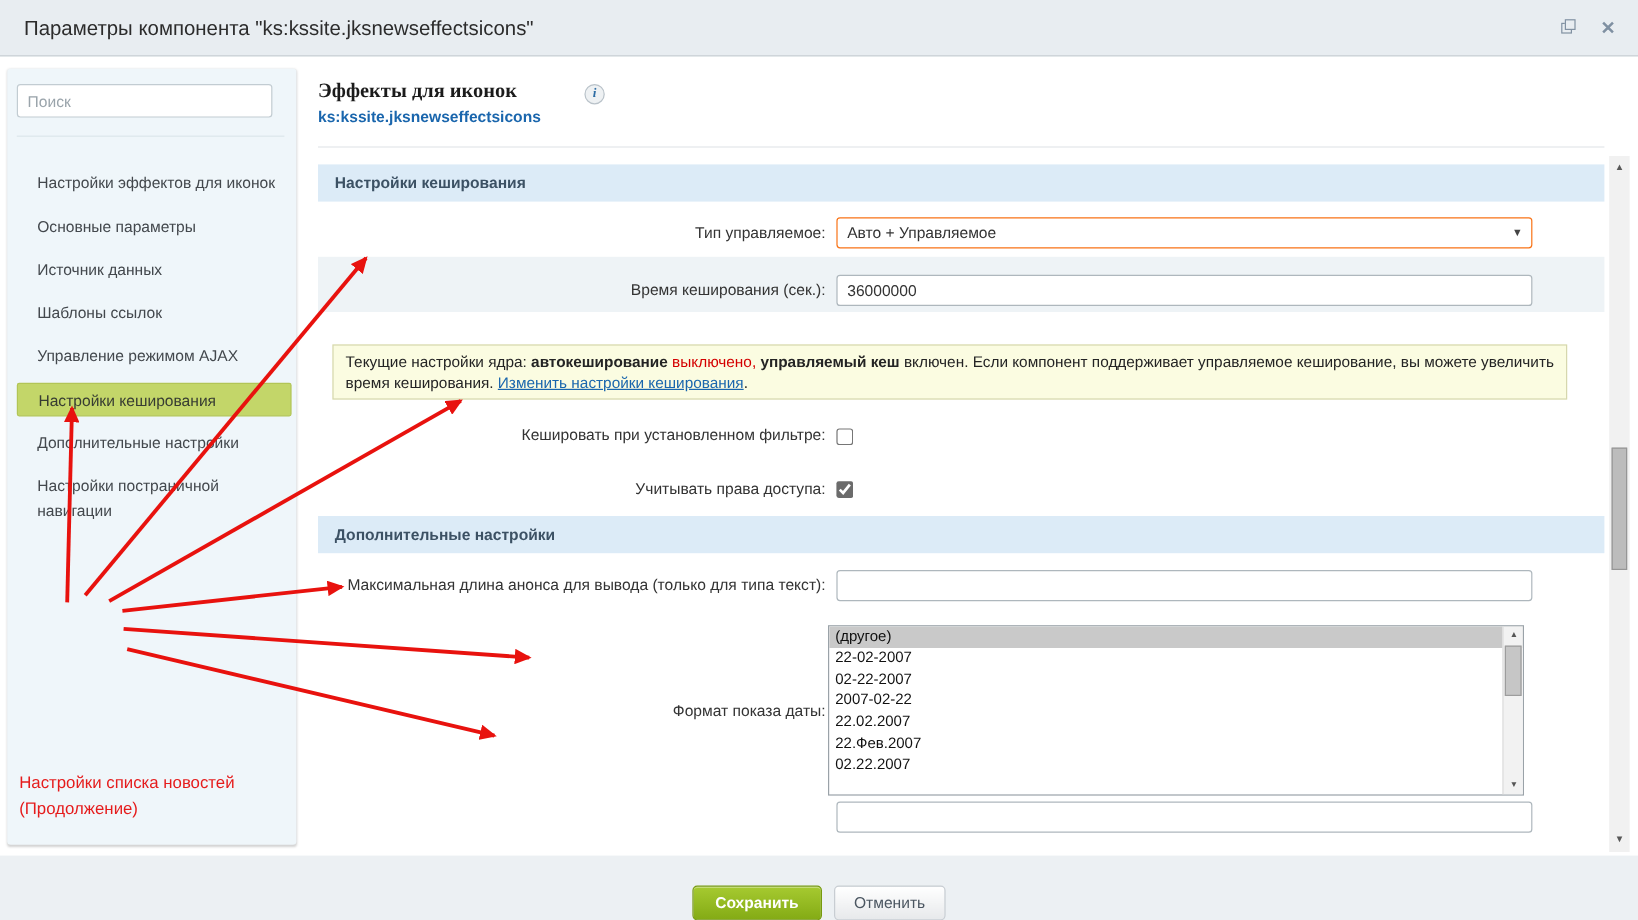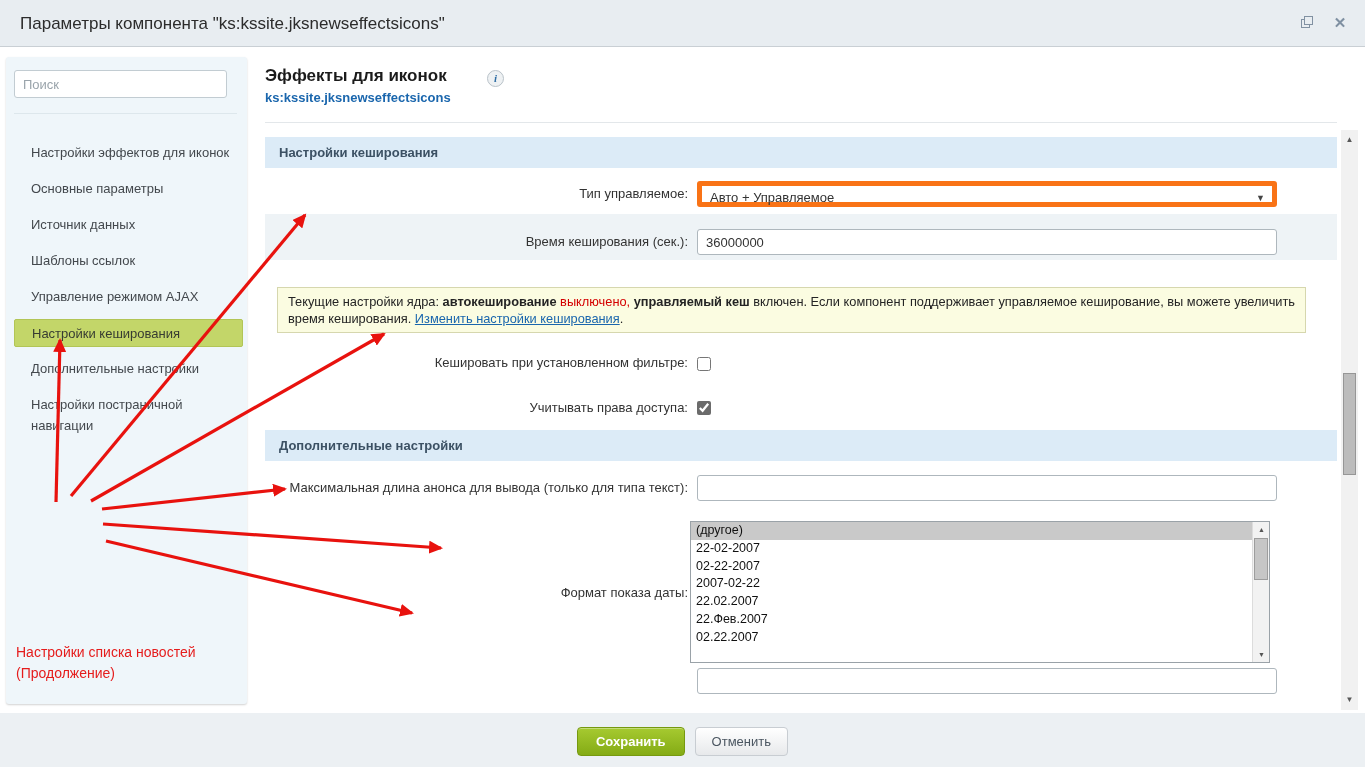--- a/index.html
+++ b/index.html
@@ -27,39 +27,39 @@
   .search::placeholder { color:#9aa4ab; }
   .side-divider { position:absolute; left:8px; top:56px; width:223px; height:1px; background:#dde7ec; }
   .menu-item { position:absolute; left:8px; width:229px; height:28px; line-height:28px;
                padding-left:17px; font-size:13px; color:#43484d; cursor:pointer; }
   .menu-item.selected { background:#c3d669; border:1px solid #b2c556; border-radius:2px; color:#373c32; }
   .menu-item.twoline { height:44px; line-height:21px; padding-top:3px; }
   .side-note { position:absolute; left:10px; top:585px; width:225px; font-size:14px;
                line-height:21px; color:#e51c1c; }
 
   
-  .page-h1 { position:absolute; left:265px; top:66px; font-size:17px; font-weight:bold; color:#1b1b1b; }
+  .page-h1 { position:absolute; left:265px; top:66px; font-size:17px; font-weight:bold; color:#1b1b1b;font-family:Liberation Serif, serif; }
   .info-icon { position:absolute; left:487px; top:70px; width:17px; height:17px; border-radius:50%;
                background:#eef1f3; border:1px solid #b9c2c9; color:#2e6da4;
                font:italic bold 11px "Liberation Serif", serif; text-align:center; line-height:15px; cursor:pointer; }
   .component-code { position:absolute; left:265px; top:90px; font-size:13px; font-weight:bold; color:#1a66ad; }
   .head-divider { position:absolute; left:265px; top:122px; width:1072px; height:1px; background:#e3e7ea; }
 
   
   .form { position:absolute; left:265px; top:130px; width:1072px; height:573px; }
   .band { position:absolute; left:0; width:1072px; }
   .sec-head { height:31px; background:#dcebf7; font-size:13px; font-weight:bold;
               color:#3c5164; line-height:31px; padding-left:14px; }
   .sec1 { top:7px; } .sec2 { top:300px; }
   .rowband { top:84px; height:46px; background:#eef3f6; }
   .flabel { position:absolute; left:12px; width:411px; text-align:right; font-size:13px; color:#333; }
   .tinput { position:absolute; left:432px; width:580px; height:26px; border:1px solid #aeb7bd;
             border-radius:3px; background:#fff; font-size:13px; color:#333; padding:0 8px;
             font-family:"Liberation Sans",sans-serif; }
-  .selectbox { position:absolute; left:432px; top:51px; width:580px; height:26px; border:5px solid #f97316;
+  .selectbox { position:absolute; left:432px; top:51px; width:580px; height:26px; border:1px solid #f97316;
                border-radius:3px; background:#fff; font-size:13px; color:#333; line-height:24px;
                padding:0 14px 0 8px; cursor:pointer; }
   .selectbox .arr { position:absolute; right:7px; top:0; line-height:25px; font-size:9px; color:#444; }
 
   .notice { position:absolute; left:12px; top:157px; width:1029px; height:46px;
             background:#fbfce1; border:1px solid #d6d7ae; font-size:12.8px; color:#242424;
             line-height:17px; padding:5px 10px; }
   .notice b { font-weight:bold; }
   .notice .nred { color:#d40000; }
   .notice a { color:#1a66ad; text-decoration:underline; cursor:pointer; }
@@ -82,21 +82,21 @@
   
   .vscroll { position:absolute; left:1341px; top:130px; width:17px; height:580px; background:#f1f1f1; }
   .vscroll .up, .vscroll .dn { position:absolute; left:0; width:17px; height:16px;
              font-size:8px; color:#585858; text-align:center; line-height:16px; cursor:pointer; }
   .vscroll .up { top:2px; } .vscroll .dn { bottom:2px; }
   .vscroll .thumb { position:absolute; left:2px; top:243px; width:13px; height:102px;
              background:#bcbcbc; border:1px solid #969696; cursor:grab; }
 
   
   .footer { position:absolute; left:0; top:713px; width:1365px; height:54px; background:#ecf0f3;
-            display:flex; justify-content:center; align-items:flex-start; gap:10px; padding-top:14px; }
+            display:flex; justify-content:center; align-items:flex-end; gap:10px; padding-top:14px; }
   .btn-save { height:29px; padding:0 18px; font:bold 13px "Liberation Sans",sans-serif; color:#fff;
               background:linear-gradient(to bottom,#a6ca30,#84ab15); border:1px solid #76990f;
               border-radius:4px; box-shadow:inset 0 1px 0 rgba(255,255,255,.35); cursor:pointer; }
   .btn-cancel { height:29px; padding:0 16px; font:13px "Liberation Sans",sans-serif; color:#4b5661;
               background:linear-gradient(to bottom,#ffffff,#e7e9eb); border:1px solid #c8cdd2;
               border-radius:4px; cursor:pointer; }
 
   .arrows { position:absolute; left:0; top:0; width:1365px; height:767px; pointer-events:none; }
 </style>
 </head>

